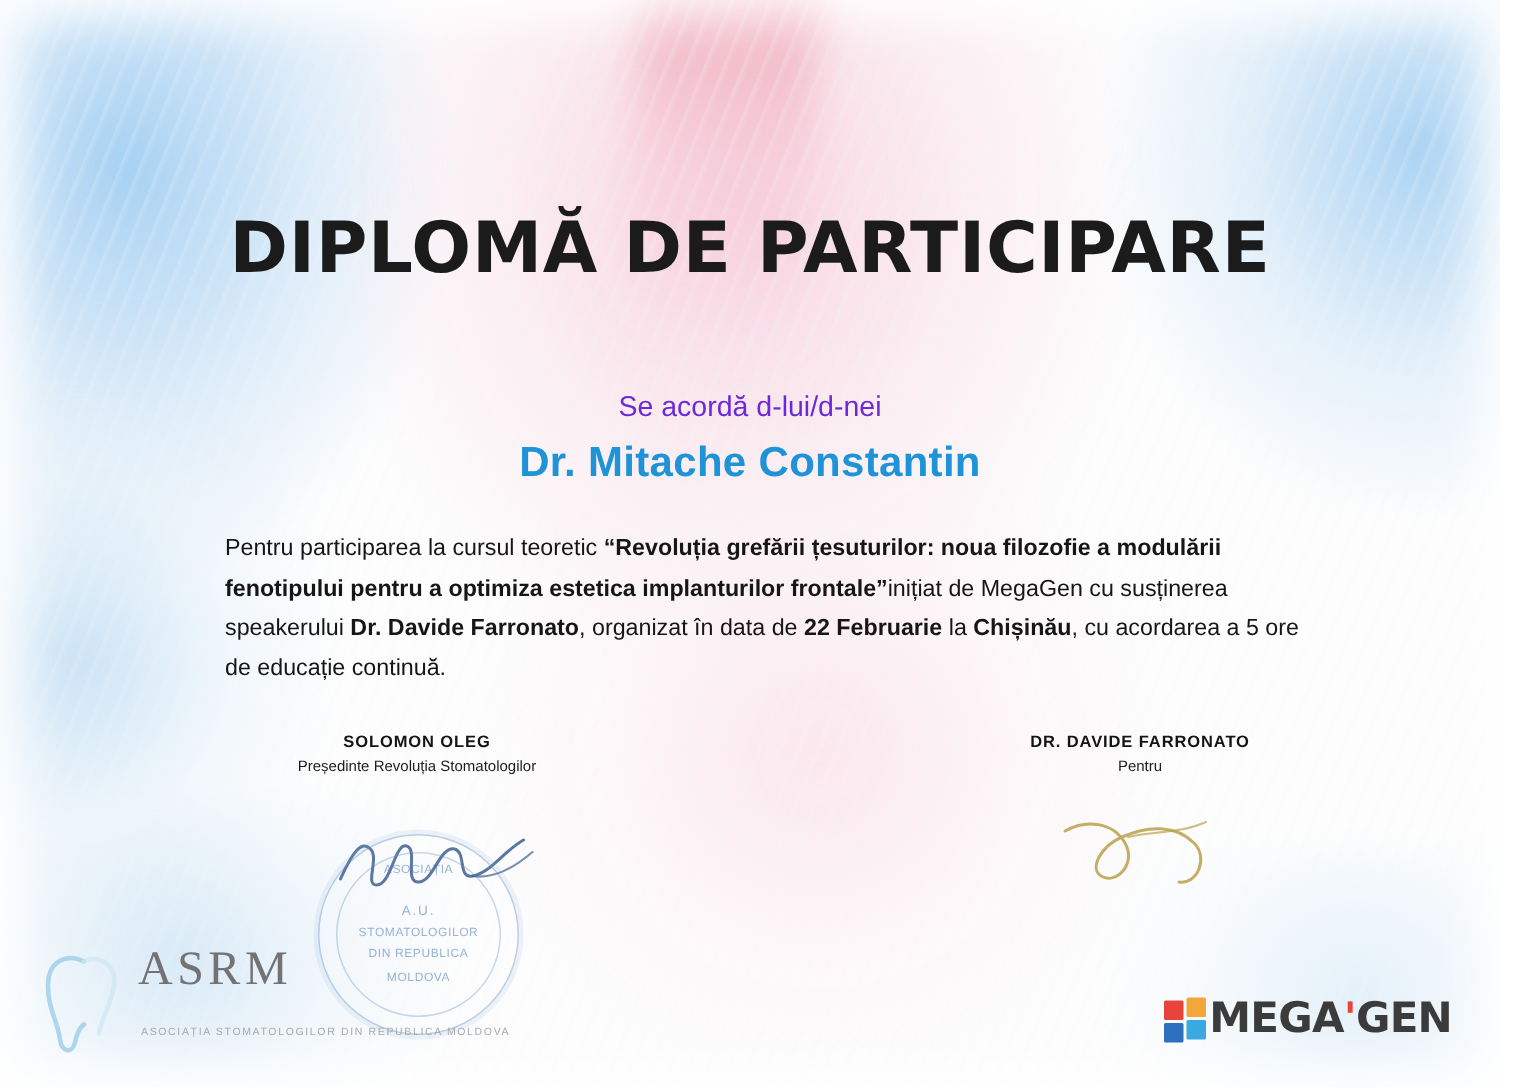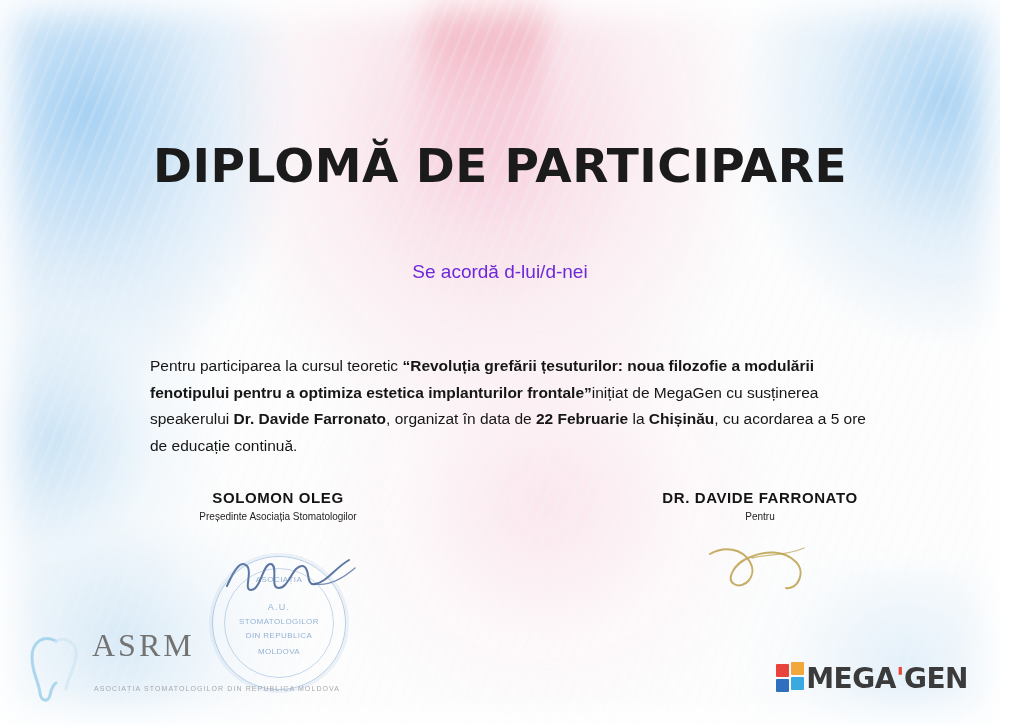--- a/index.html
+++ b/index.html
@@ -150,21 +150,21 @@
 
   
   .sig-block {
     position: absolute;
     text-align: center;
   }
   .sig-left { left: 128px; top: 489px; width: 300px; }
   .sig-right { left: 610px; top: 489px; width: 300px; }
 
   .sig-name {
-    font-size: 15px;
+    font-size: 11px;
     font-weight: bold;
     letter-spacing: 0.6px;
     color: #141414;
   }
   .sig-role {
     margin-top: 4px;
     font-size: 10px;
     line-height: 1.35;
     color: #1d1d1d;
   }
@@ -234,21 +234,21 @@
     letter-spacing: 1.1px;
     color: #a7a9ac;
     white-space: nowrap;
   }
 
   .logo-megagen {
     position: absolute;
     right: 32px;
     bottom: 30px;
     display: flex;
-    align-items: flex-start;
+    align-items: flex-end;
     gap: 0;
   }
   .mg-tiles {
     position: relative;
     width: 30px;
     height: 30px;
   }
   .mg-tiles i {
     position: absolute;
     display: block;
@@ -284,32 +284,33 @@
     <div class="paper-grain"></div>
     <div class="vignette-edge"></div>
   </div>
 
   <div class="content">
 
     <div class="title">DIPLOMĂ DE PARTICIPARE</div>
 
     <div class="awarded-to">Se acordă d-lui/d-nei</div>
 
+    <div class="recipient">Dr. Mitache Constantin</div>
 
     <div class="body-text">
       <span>Pentru participarea la cursul teoretic </span><b>“Revoluția grefării țesuturilor: noua filozofie a modulării</b>
       <b>fenotipului pentru a optimiza estetica implanturilor frontale”</b><span>inițiat de MegaGen cu</span>
       <span>susținerea speakerului </span><b>Dr. Davide Farronato</b><span>, organizat în data de </span><b>22 Februarie</b><span> la </span><b>Chișinău</b><span>,</span>
       <span>cu acordarea a 5 ore de educație continuă.</span>
     </div>
 
     <div class="sig-block sig-left">
       <div class="sig-name">SOLOMON OLEG</div>
       <div class="sig-role">
-        <div>Președinte Asociația Stomatologilor</div>
+        <div>Președinte Revoluția Stomatologilor</div>
       </div>
     </div>
 
     <svg class="sig-mark sig-mark-left" viewBox="0 0 160 70">
       <path d="M12,48 C20,30 26,22 32,28 C38,34 28,52 36,52 C46,52 48,24 56,26 C64,28 54,50 64,50 C74,50 78,26 88,28 C96,30 90,48 100,46 C112,44 120,30 134,22" fill="none" stroke="#3f5f92" stroke-width="2" stroke-linecap="round" opacity="0.85"></path>
       <path d="M100,46 C112,48 126,42 140,30" fill="none" stroke="#3f5f92" stroke-width="1.4" stroke-linecap="round" opacity="0.7"></path>
     </svg>
 
     <div class="stamp">
       <div class="stamp-text">

